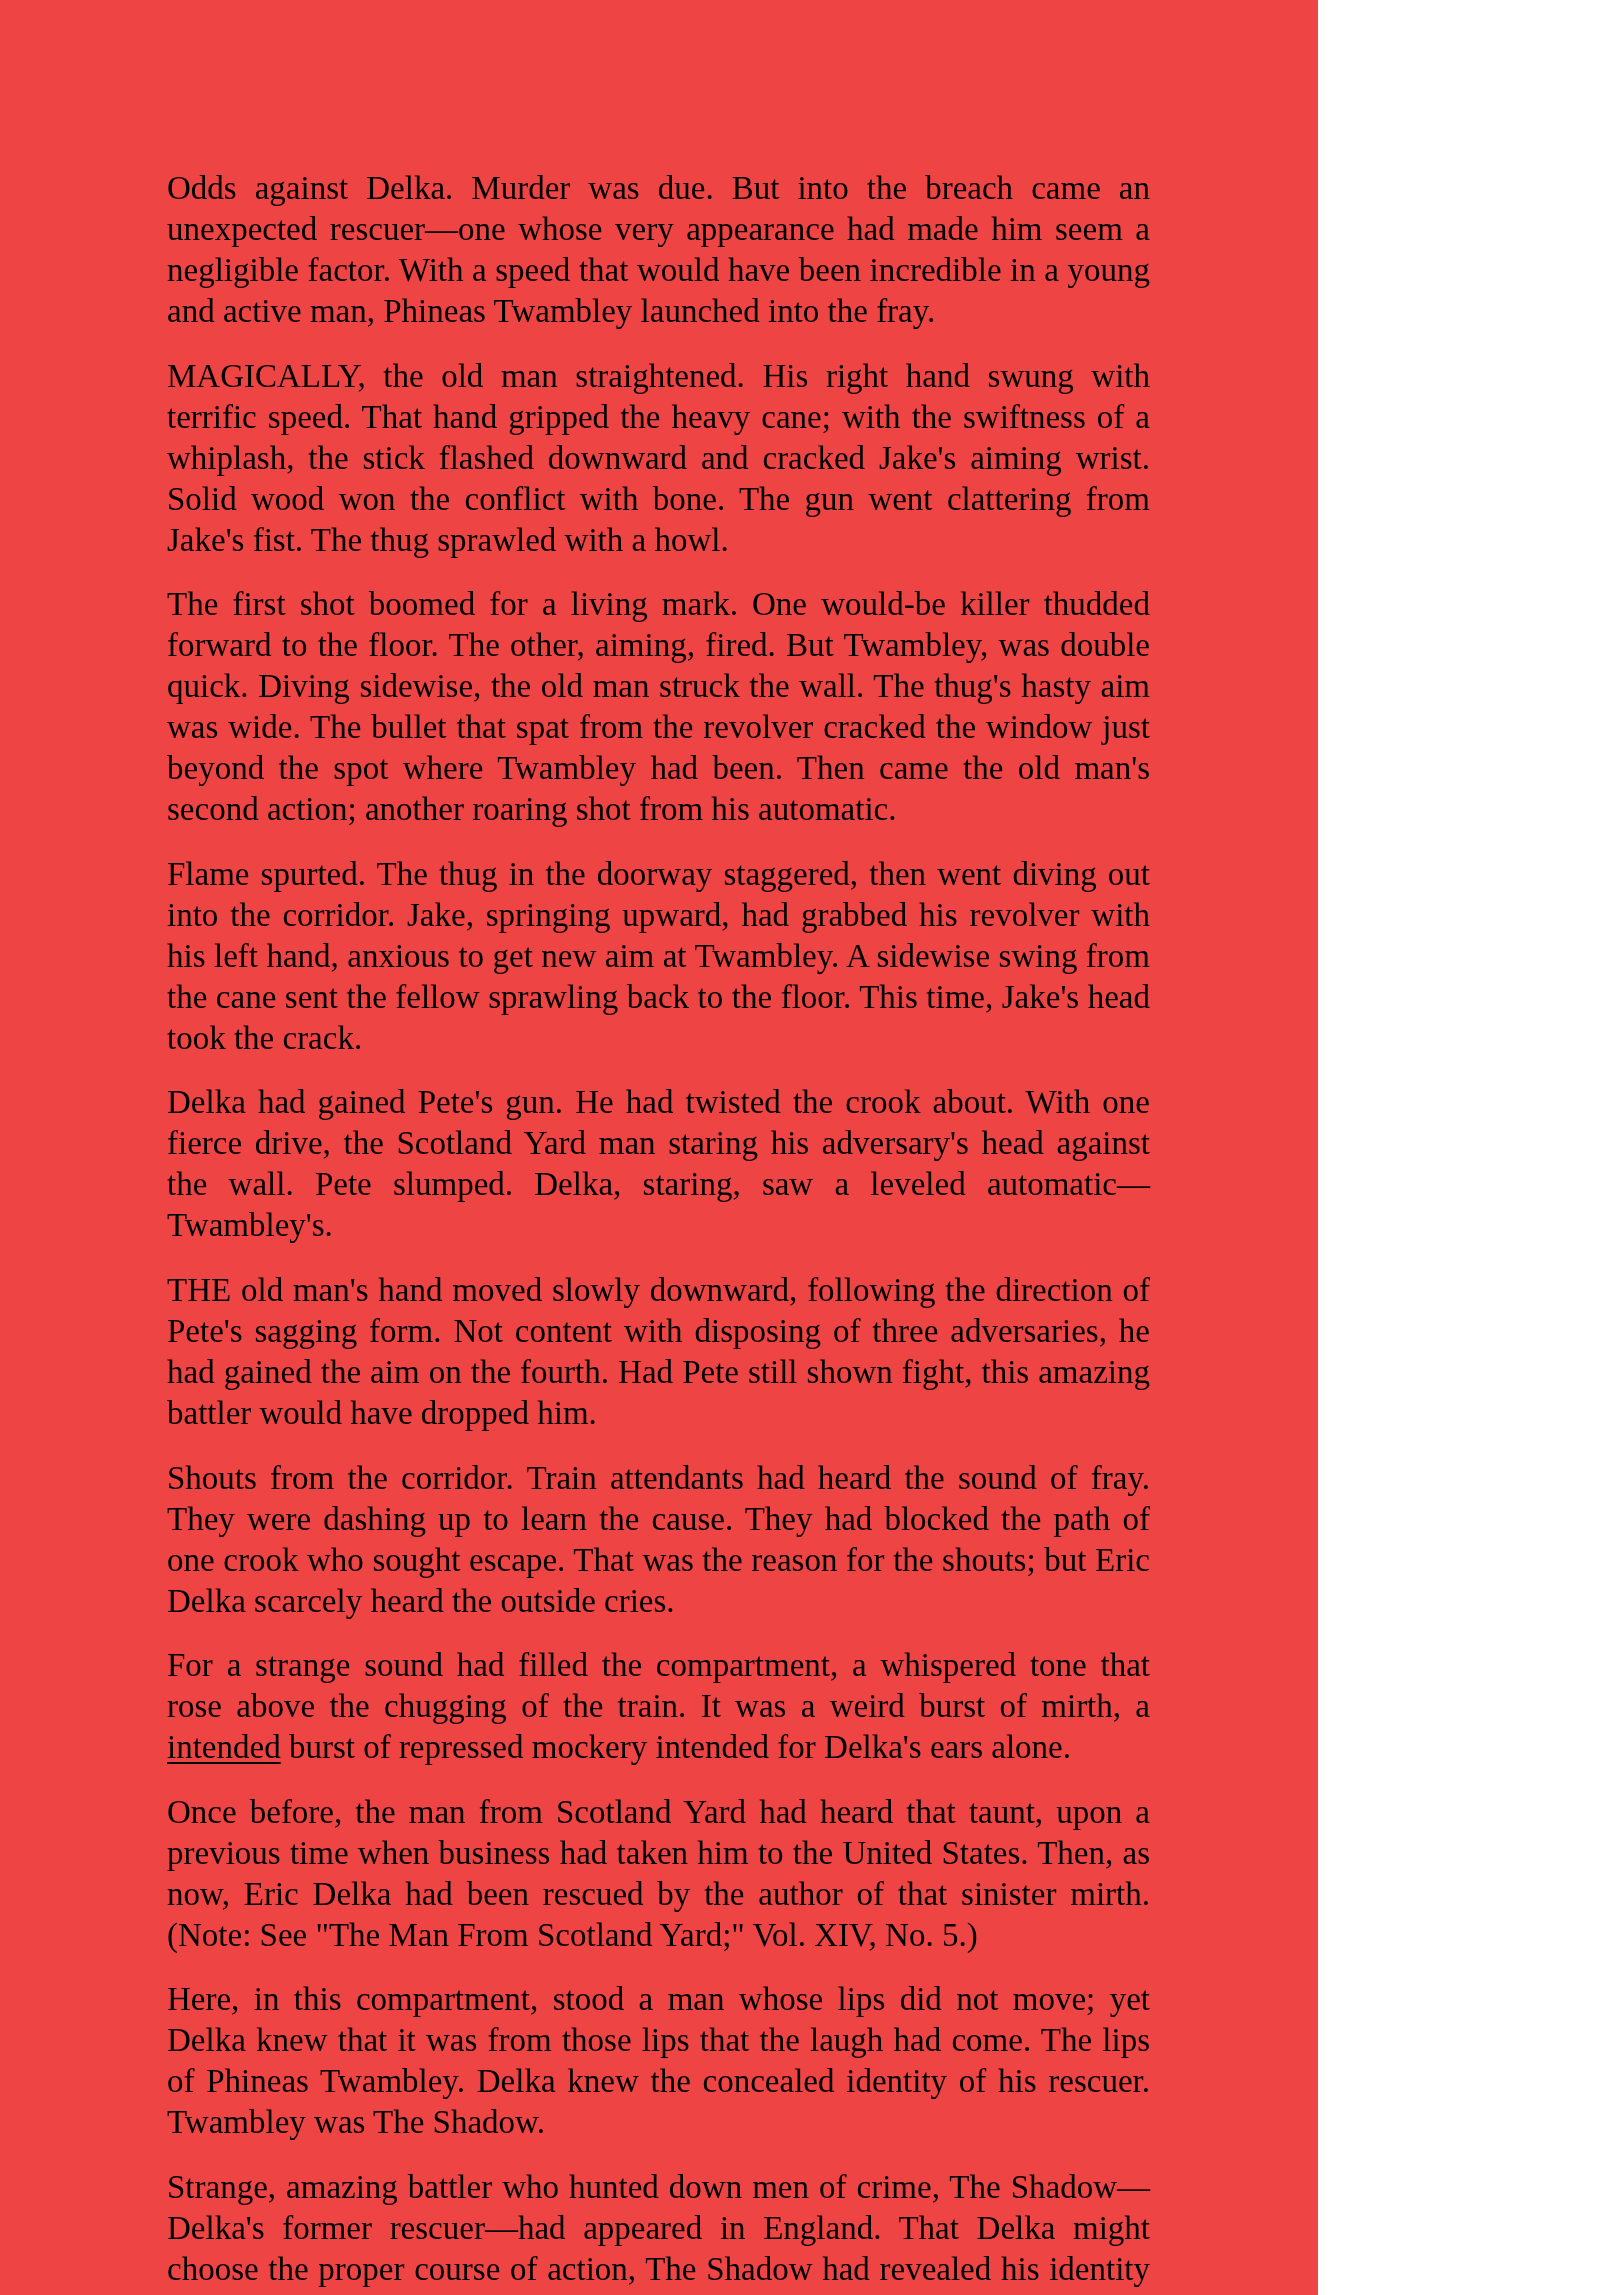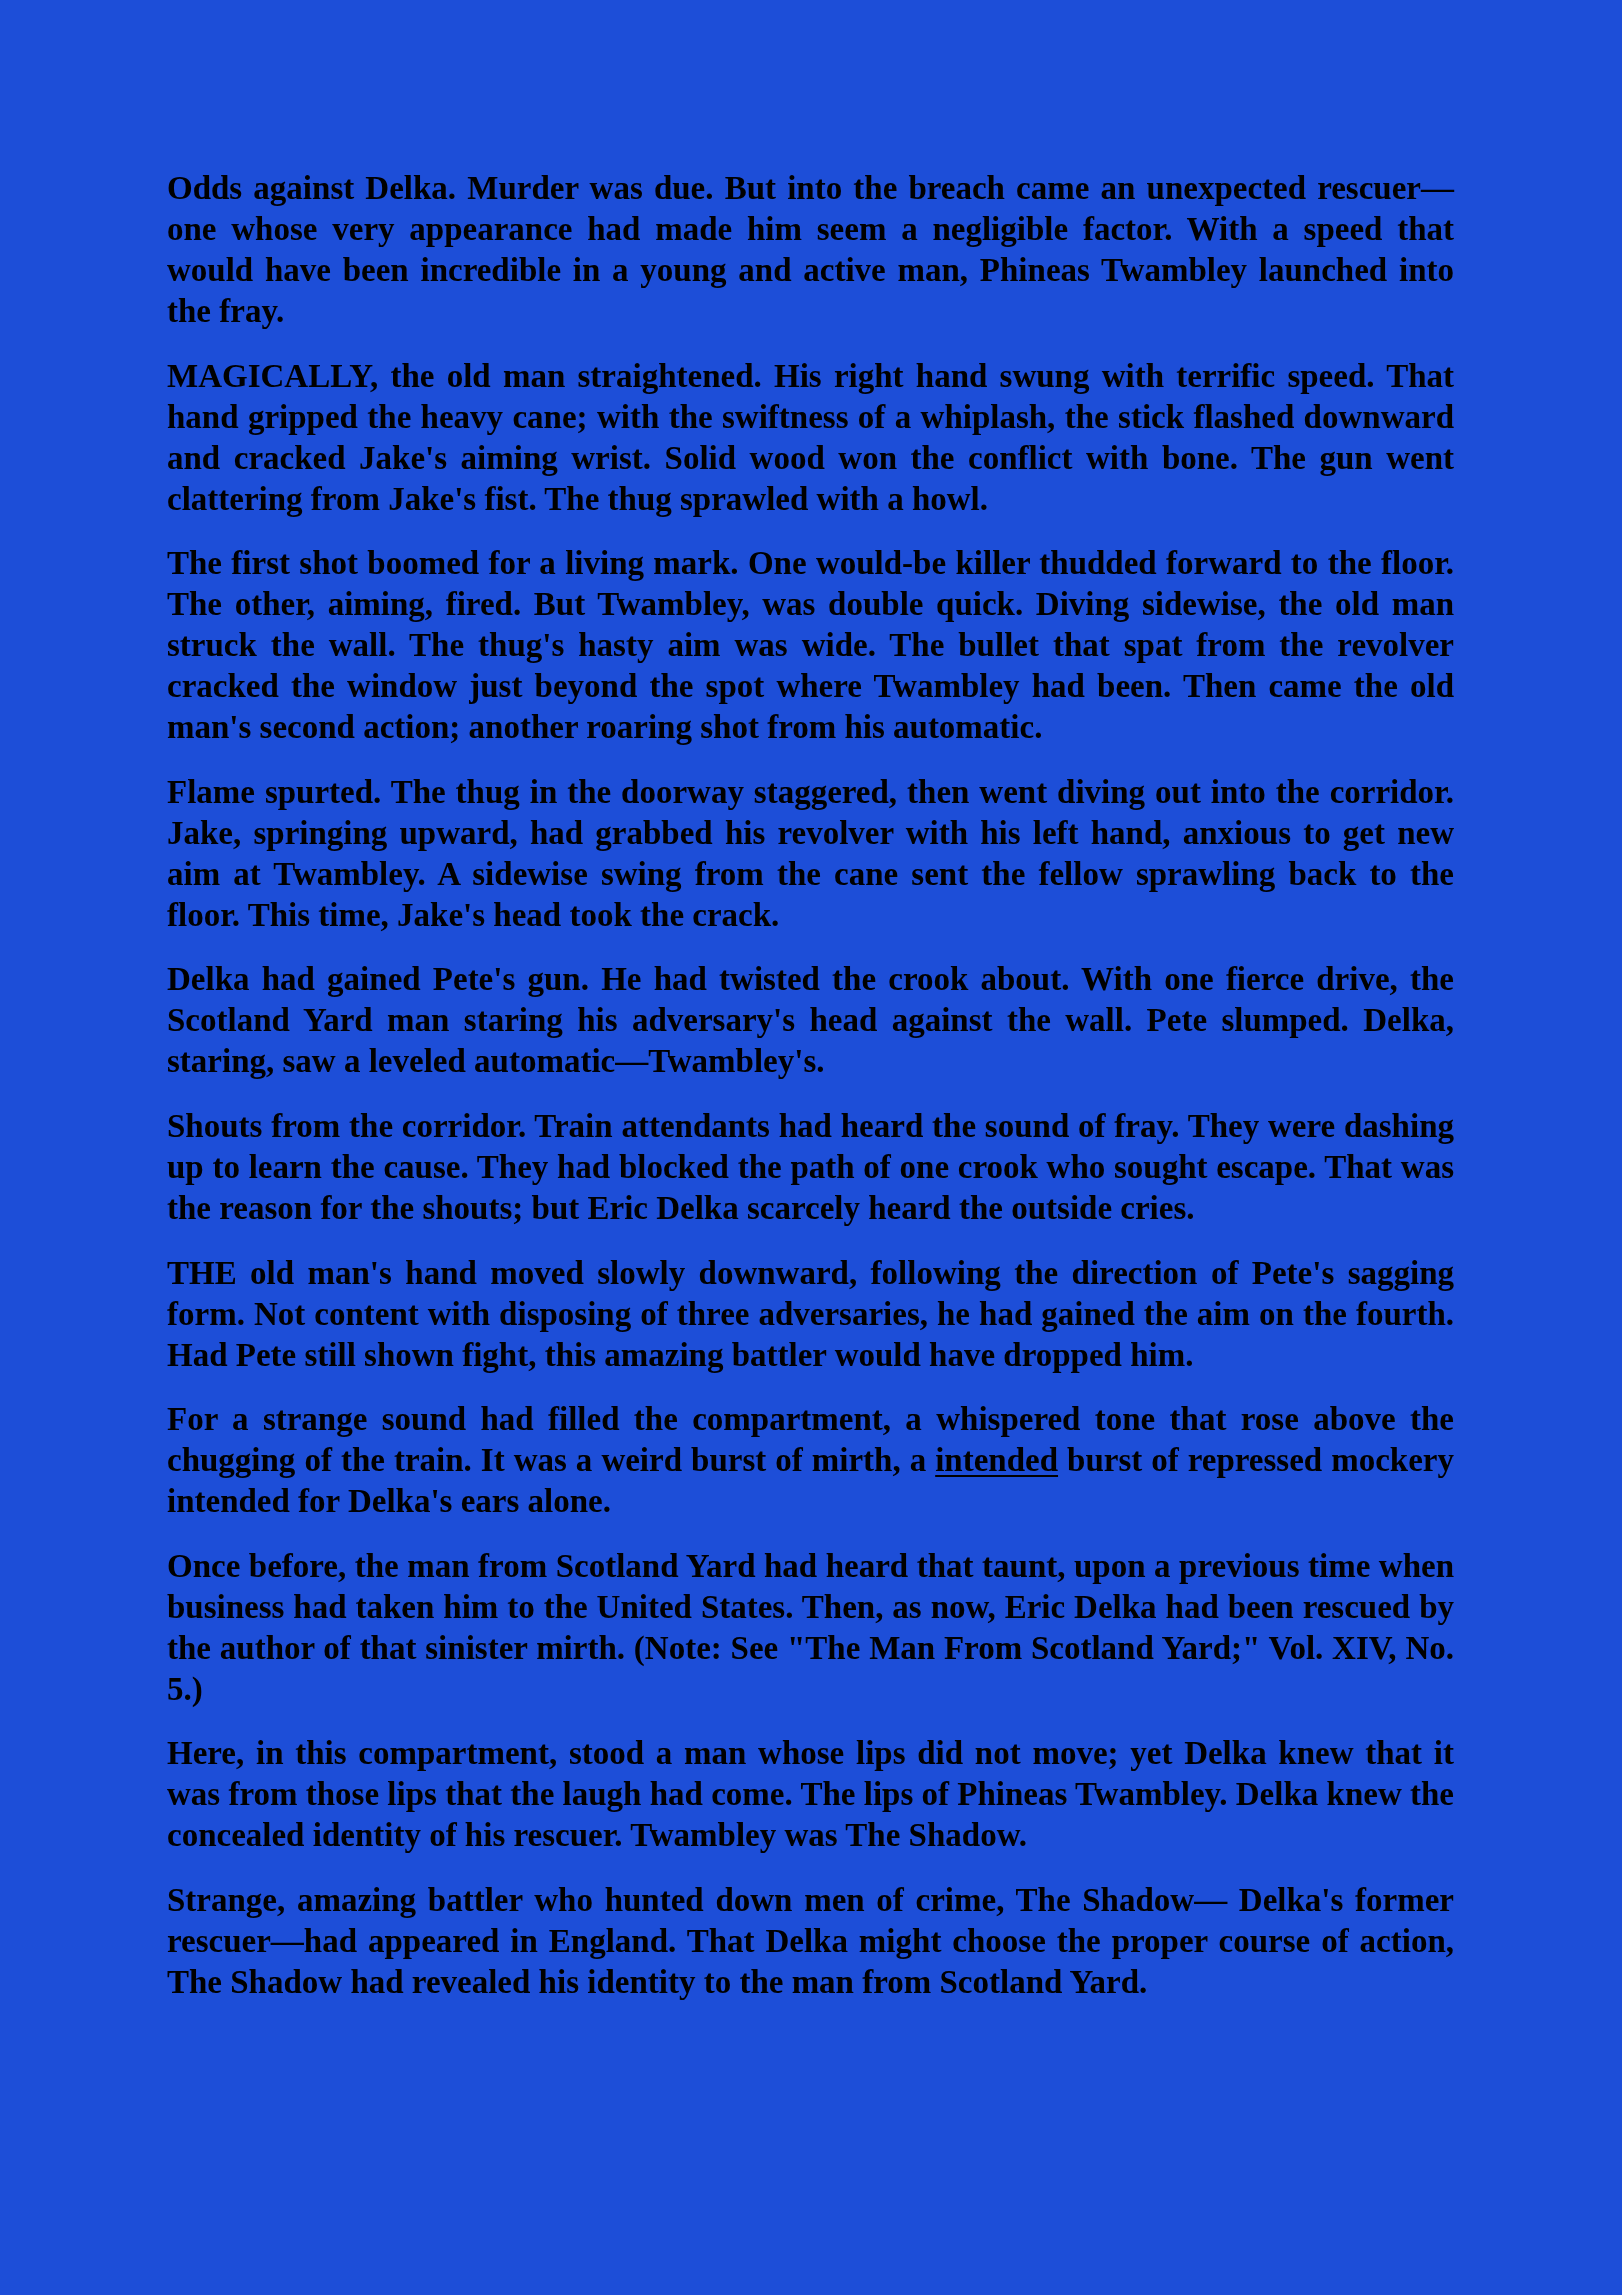--- a/index.html
+++ b/index.html
@@ -2,25 +2,24 @@
 <html style="font-size:10.5px"><head>
 <meta charset="utf-8">
 <style>
   html, body {
     margin: 0;
     padding: 0;
     background: #ffffff;
   }
   .page {
     position: relative;
-    width: 1622px;
+    width: 1318px;
     height: 2295px;
-    background: #1d4ed8;
+    background: #ef4444;
     overflow: hidden;
-    font-weight: bold;
   }
   .content {
     box-sizing: border-box;
     width: 100%;
     padding: 168px 168px 0 167px;
     color: #000000;
     font-family: "Liberation Serif", "DejaVu Serif", serif;
     font-size: 33px;
     line-height: 41px;
     text-align: justify;
@@ -39,21 +38,21 @@
 </head>
 <body>
 
 <div class="page">
   <div class="content">
     <p>Odds against Delka. Murder was due. But into the breach came an unexpected rescuer—one whose very appearance had made him seem a negligible factor. With a speed that would have been incredible in a young and active man, Phineas Twambley launched into the fray.</p>
     <p>MAGICALLY, the old man straightened. His right hand swung with terrific speed. That hand gripped the heavy cane; with the swiftness of a whiplash, the stick flashed downward and cracked Jake's aiming wrist. Solid wood won the conflict with bone. The gun went clattering from Jake's fist. The thug sprawled with a howl.</p>
     <p>The first shot boomed for a living mark. One would-be killer thudded forward to the floor. The other, aiming, fired. But Twambley, was double quick. Diving sidewise, the old man struck the wall. The thug's hasty aim was wide. The bullet that spat from the revolver cracked the window just beyond the spot where Twambley had been. Then came the old man's second action; another roaring shot from his automatic.</p>
     <p>Flame spurted. The thug in the doorway staggered, then went diving out into the corridor. Jake, springing upward, had grabbed his revolver with his left hand, anxious to get new aim at Twambley. A sidewise swing from the cane sent the fellow sprawling back to the floor. This time, Jake's head took the crack.</p>
     <p>Delka had gained Pete's gun. He had twisted the crook about. With one fierce drive, the Scotland Yard man staring his adversary's head against the wall. Pete slumped. Delka, staring, saw a leveled automatic—Twambley's.</p>
+    <p>THE old man's hand moved slowly downward, following the direction of Pete's sagging form. Not content with disposing of three adversaries, he had gained the aim on the fourth. Had Pete still shown fight, this amazing battler would have dropped him.</p>
     <p>Shouts from the corridor. Train attendants had heard the sound of fray. They were dashing up to learn the cause. They had blocked the path of one crook who sought escape. That was the reason for the shouts; but Eric Delka scarcely heard the outside cries.</p>
-    <p>THE old man's hand moved slowly downward, following the direction of Pete's sagging form. Not content with disposing of three adversaries, he had gained the aim on the fourth. Had Pete still shown fight, this amazing battler would have dropped him.</p>
     <p><span>For a strange sound had filled the compartment, a whispered tone that rose above the chugging of the train. It was a weird burst of mirth, a </span><span class="u">intended</span><span> burst of repressed mockery intended for Delka's ears alone.</span></p>
     <p>Once before, the man from Scotland Yard had heard that taunt, upon a previous time when business had taken him to the United States. Then, as now, Eric Delka had been rescued by the author of that sinister mirth. (Note: See "The Man From Scotland Yard;" Vol. XIV, No. 5.)</p>
     <p>Here, in this compartment, stood a man whose lips did not move; yet Delka knew that it was from those lips that the laugh had come. The lips of Phineas Twambley. Delka knew the concealed identity of his rescuer. Twambley was The Shadow.</p>
     <p>Strange, amazing battler who hunted down men of crime, The Shadow— Delka's former rescuer—had appeared in England. That Delka might choose the proper course of action, The Shadow had revealed his identity to the man from Scotland Yard.</p>
   </div>
 </div>
 
 
 </body></html>

